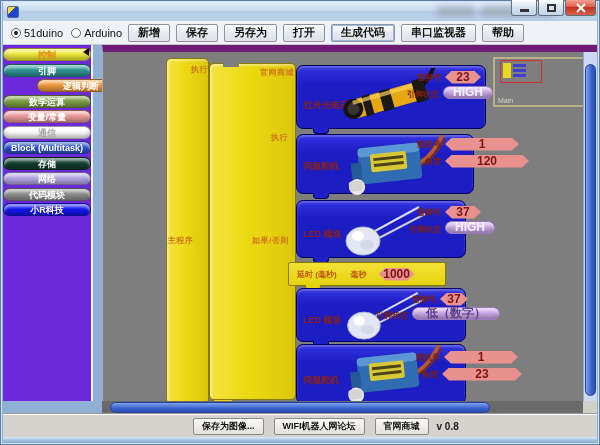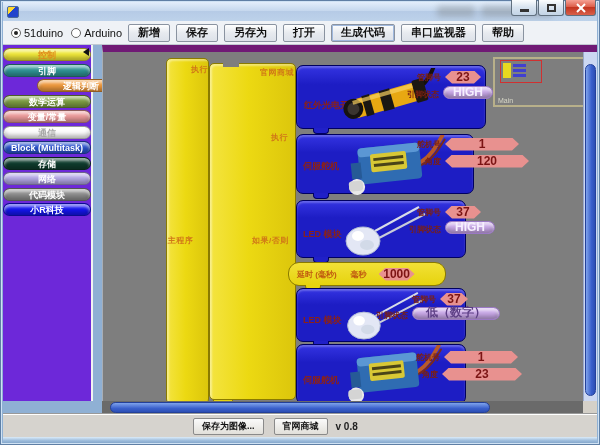--- a/index.html
+++ b/index.html
@@ -53,22 +53,22 @@
   .block .bump{position:absolute;bottom:-6px;left:16px;width:16px;height:6px;background:#2020c8;
     border:1px solid #000060;border-top:none;border-radius:0 0 4px 4px;}
   .btitle{position:absolute;font-size:9px;font-weight:bold;color:#8b2218;white-space:nowrap;}
   .bimg{position:absolute;pointer-events:none;}
   .prow{position:absolute;display:flex;align-items:center;gap:4px;height:14px;}
   .plabel{font-size:8px;font-weight:bold;color:#7b2012;white-space:nowrap;}
   .tag{font-size:12px;font-weight:bold;text-align:center;height:13px;line-height:13px;white-space:nowrap;}
   .tag.hex{background:#e8918f;color:#7b1414;
     clip-path:polygon(7px 0,calc(100% - 7px) 0,100% 50%,calc(100% - 7px) 100%,7px 100%,0 50%);}
   .tag.pill{background:#c9a8e8;border:1px solid #9a78c4;border-radius:7px;color:#f6efff;padding:0 6px;height:13px;line-height:11px;}
-  .tag.pill.dark{color:#5d3f85;font-family:Liberation Mono, monospace;}
-  .delay{position:absolute;background:linear-gradient(180deg,#f2e136,#e6d30e);border:1px solid #8a7a00;border-radius:11px;
+  .tag.pill.dark{color:#5d3f85;}
+  .delay{position:absolute;background:linear-gradient(180deg,#f2e136,#e6d30e);border:1px solid #8a7a00;border-radius:2px;
     display:flex;align-items:center;padding-left:8px;}
   .dlabel{font-size:8px;font-weight:bold;color:#c05a10;white-space:nowrap;}
   .delay .bump{position:absolute;bottom:-5px;left:16px;width:16px;height:5px;background:#e6d310;
     border:1px solid #8a7a00;border-top:none;border-radius:0 0 4px 4px;}
   
   .minimap{position:absolute;left:390px;top:5px;width:92px;height:50px;background:#7e7e7e;
     border:2px solid #b8b08a;}
   .viewport{position:absolute;left:5px;top:1px;width:42px;height:23px;border:1px solid #d03030;}
   .mini-y{position:absolute;left:2px;top:2px;width:8px;height:15px;background:#e8d820;}
   .mini-b{position:absolute;left:12px;width:13px;height:3px;background:#4040d0;}
@@ -303,18 +303,19 @@
     </div>
   </div>
 
   <div class="hscroll">
     <div class="hthumb"></div>
   </div>
   <div class="corner"></div>
 
   <div class="footer">
     <div class="fbtn" style="margin-left:190px;">保存为图像...</div>
+    <div class="fbtn">WIFI机器人网论坛</div>
     <div class="fbtn">官网商城</div>
     <span class="version">v 0.8</span>
   </div>
   <div class="bottom-strip"></div>
 
 </div>
 
 </body></html>

